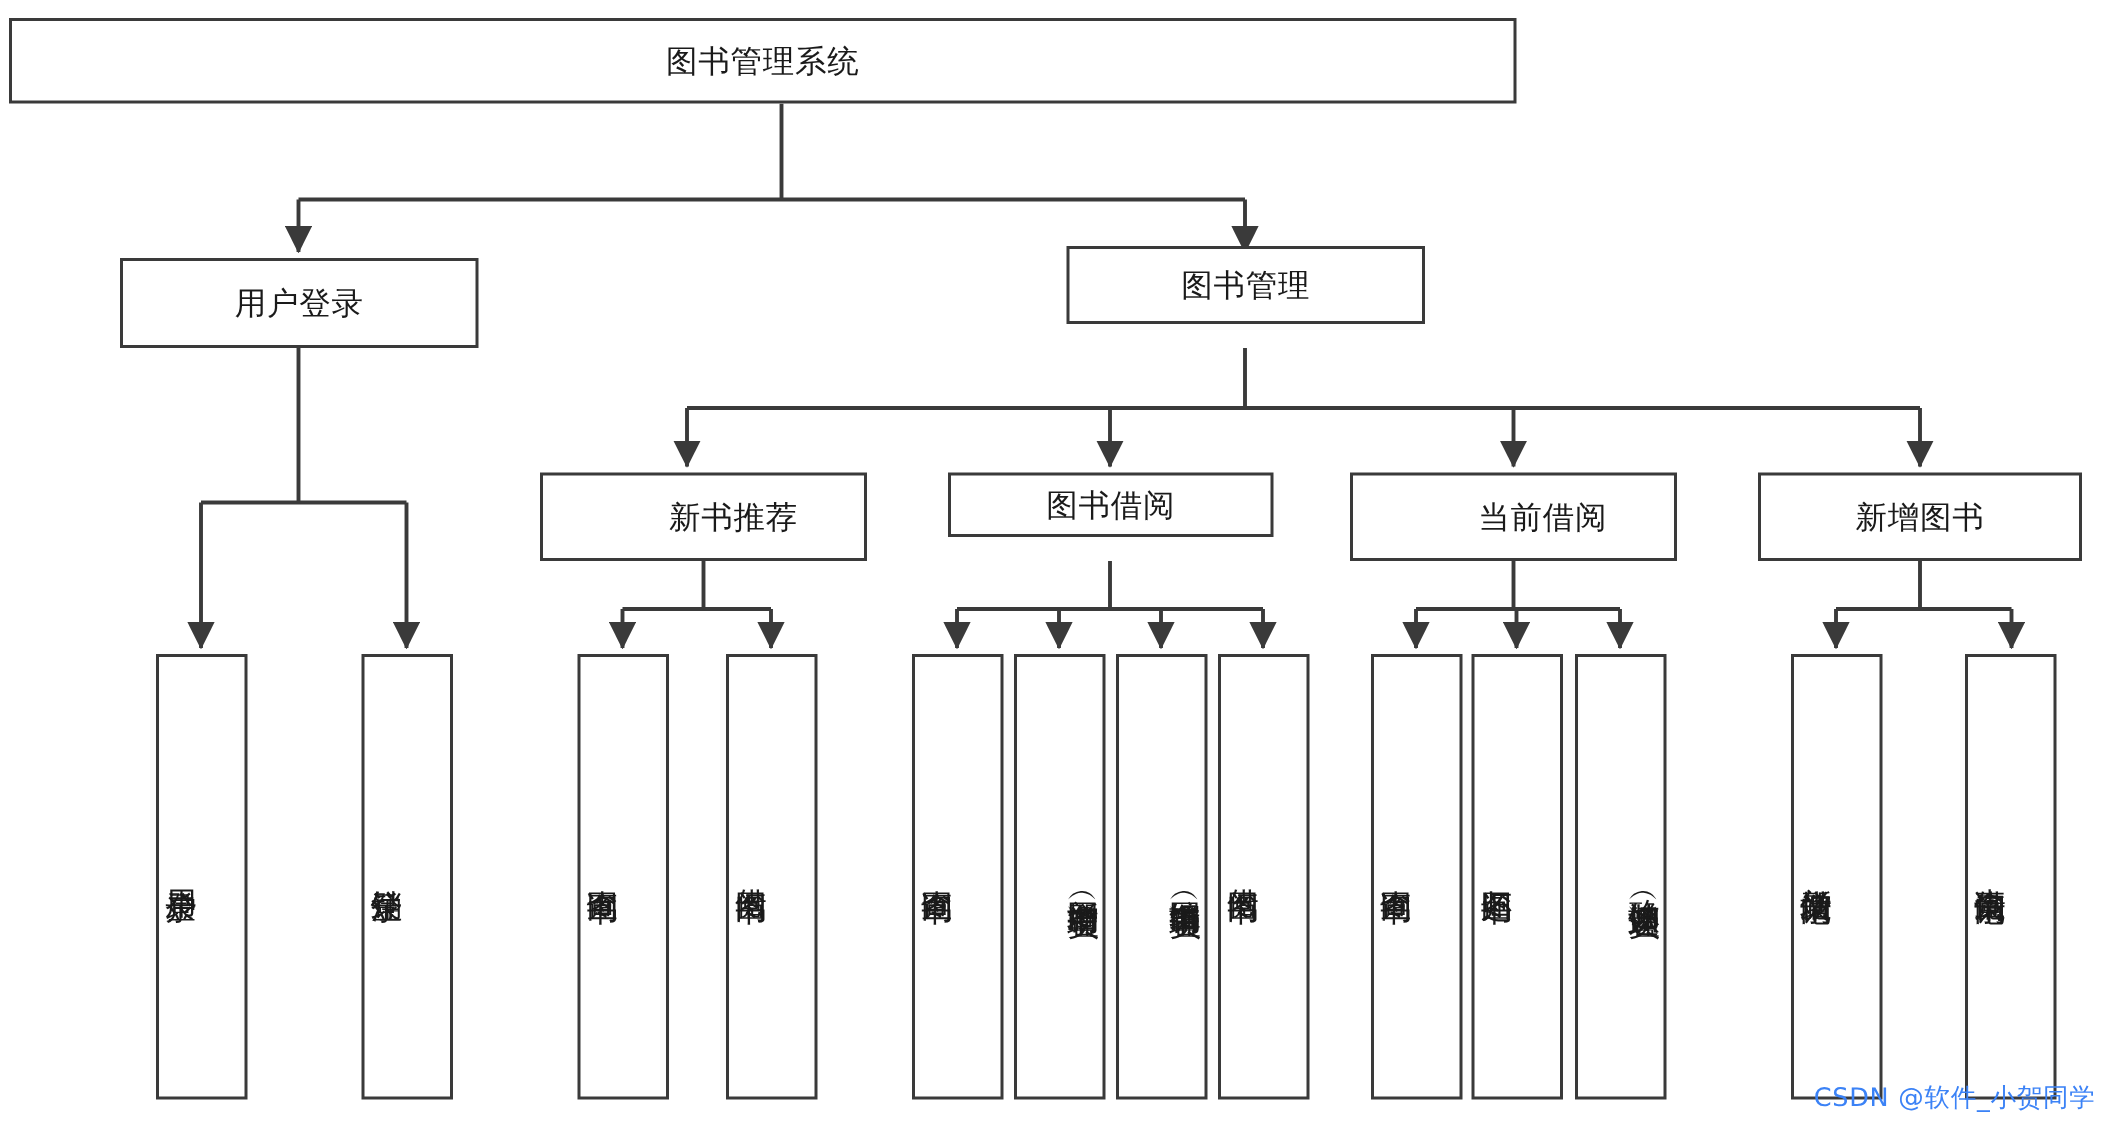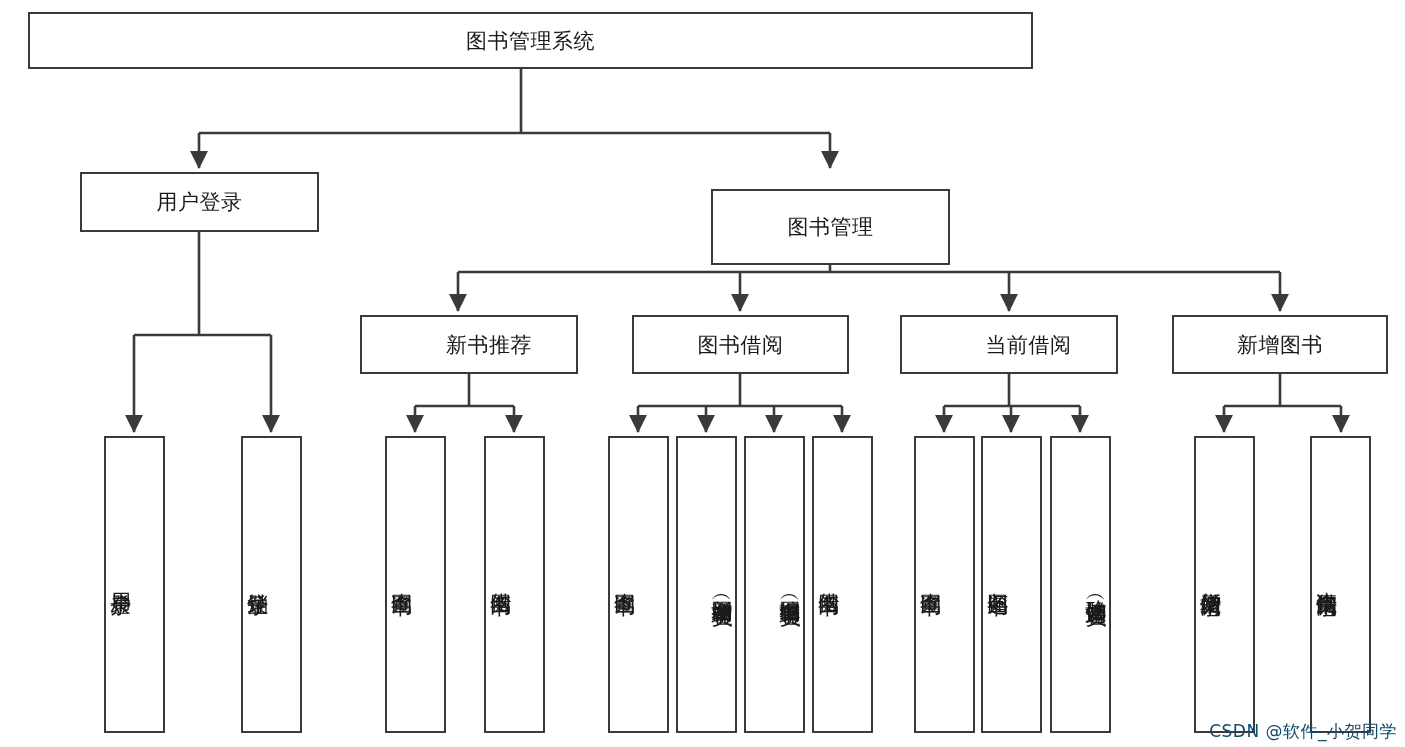--- a/index.html
+++ b/index.html
@@ -56,21 +56,21 @@
     padding-bottom: 14px;
   }
   .node.vert .vtext {
     display: block;
   }
   #watermark {
     position: absolute;
     right: 8px;
     bottom: 4px;
     font-size: 17px;
-    color: #0c4a6e;
+    color: #3b82f6;
     white-space: nowrap;
     letter-spacing: 0.5px;
   }
 </style>
 </head>
 <body>
 
 <div id="canvas">
 
   <svg id="edges" viewBox="0 0 1405 747" xmlns="http://www.w3.org/2000/svg">
@@ -119,35 +119,35 @@
       <path d="M 1011 406 L 1011 432" marker-end="url(#arrow)"></path>
       <path d="M 1080 406 L 1080 432" marker-end="url(#arrow)"></path>
 
       <path d="M 1280 374 L 1280 406"></path>
       <path d="M 1224 406 L 1341 406"></path>
       <path d="M 1224 406 L 1224 432" marker-end="url(#arrow)"></path>
       <path d="M 1341 406 L 1341 432" marker-end="url(#arrow)"></path>
     </g>
   </svg>
 
-  <div class="node horiz" style="left:28px; top:12px; width:1005px; height:57px;">
+  <div class="node horiz" style="left:6px; top:12px; width:1005px; height:57px;">
     <span>图书管理系统</span>
   </div>
 
   <div class="node horiz" style="left:80px; top:172px; width:239px; height:60px;">
     <span>用户登录</span>
   </div>
-  <div class="node horiz" style="left:711px; top:189px; width:239px; height:76px;">
+  <div class="node horiz" style="left:711px; top:164px; width:239px; height:52px;">
     <span>图书管理</span>
   </div>
 
   <div class="node horiz" style="left:360px; top:315px; width:218px; height:59px;padding-left:40px;">
     <span>新书推荐</span>
   </div>
-  <div class="node horiz" style="left:632px; top:315px; width:217px; height:59px;">
+  <div class="node horiz" style="left:632px; top:315px; width:217px; height:43px;">
     <span>图书借阅</span>
   </div>
   <div class="node horiz" style="left:900px; top:315px; width:218px; height:59px;padding-left:39px;">
     <span>当前借阅</span>
   </div>
   <div class="node horiz" style="left:1172px; top:315px; width:216px; height:59px;">
     <span>新增图书</span>
   </div>
 
   <div class="node vert bottomfit" style="left:104px; top:436px; width:61px; height:297px;">

